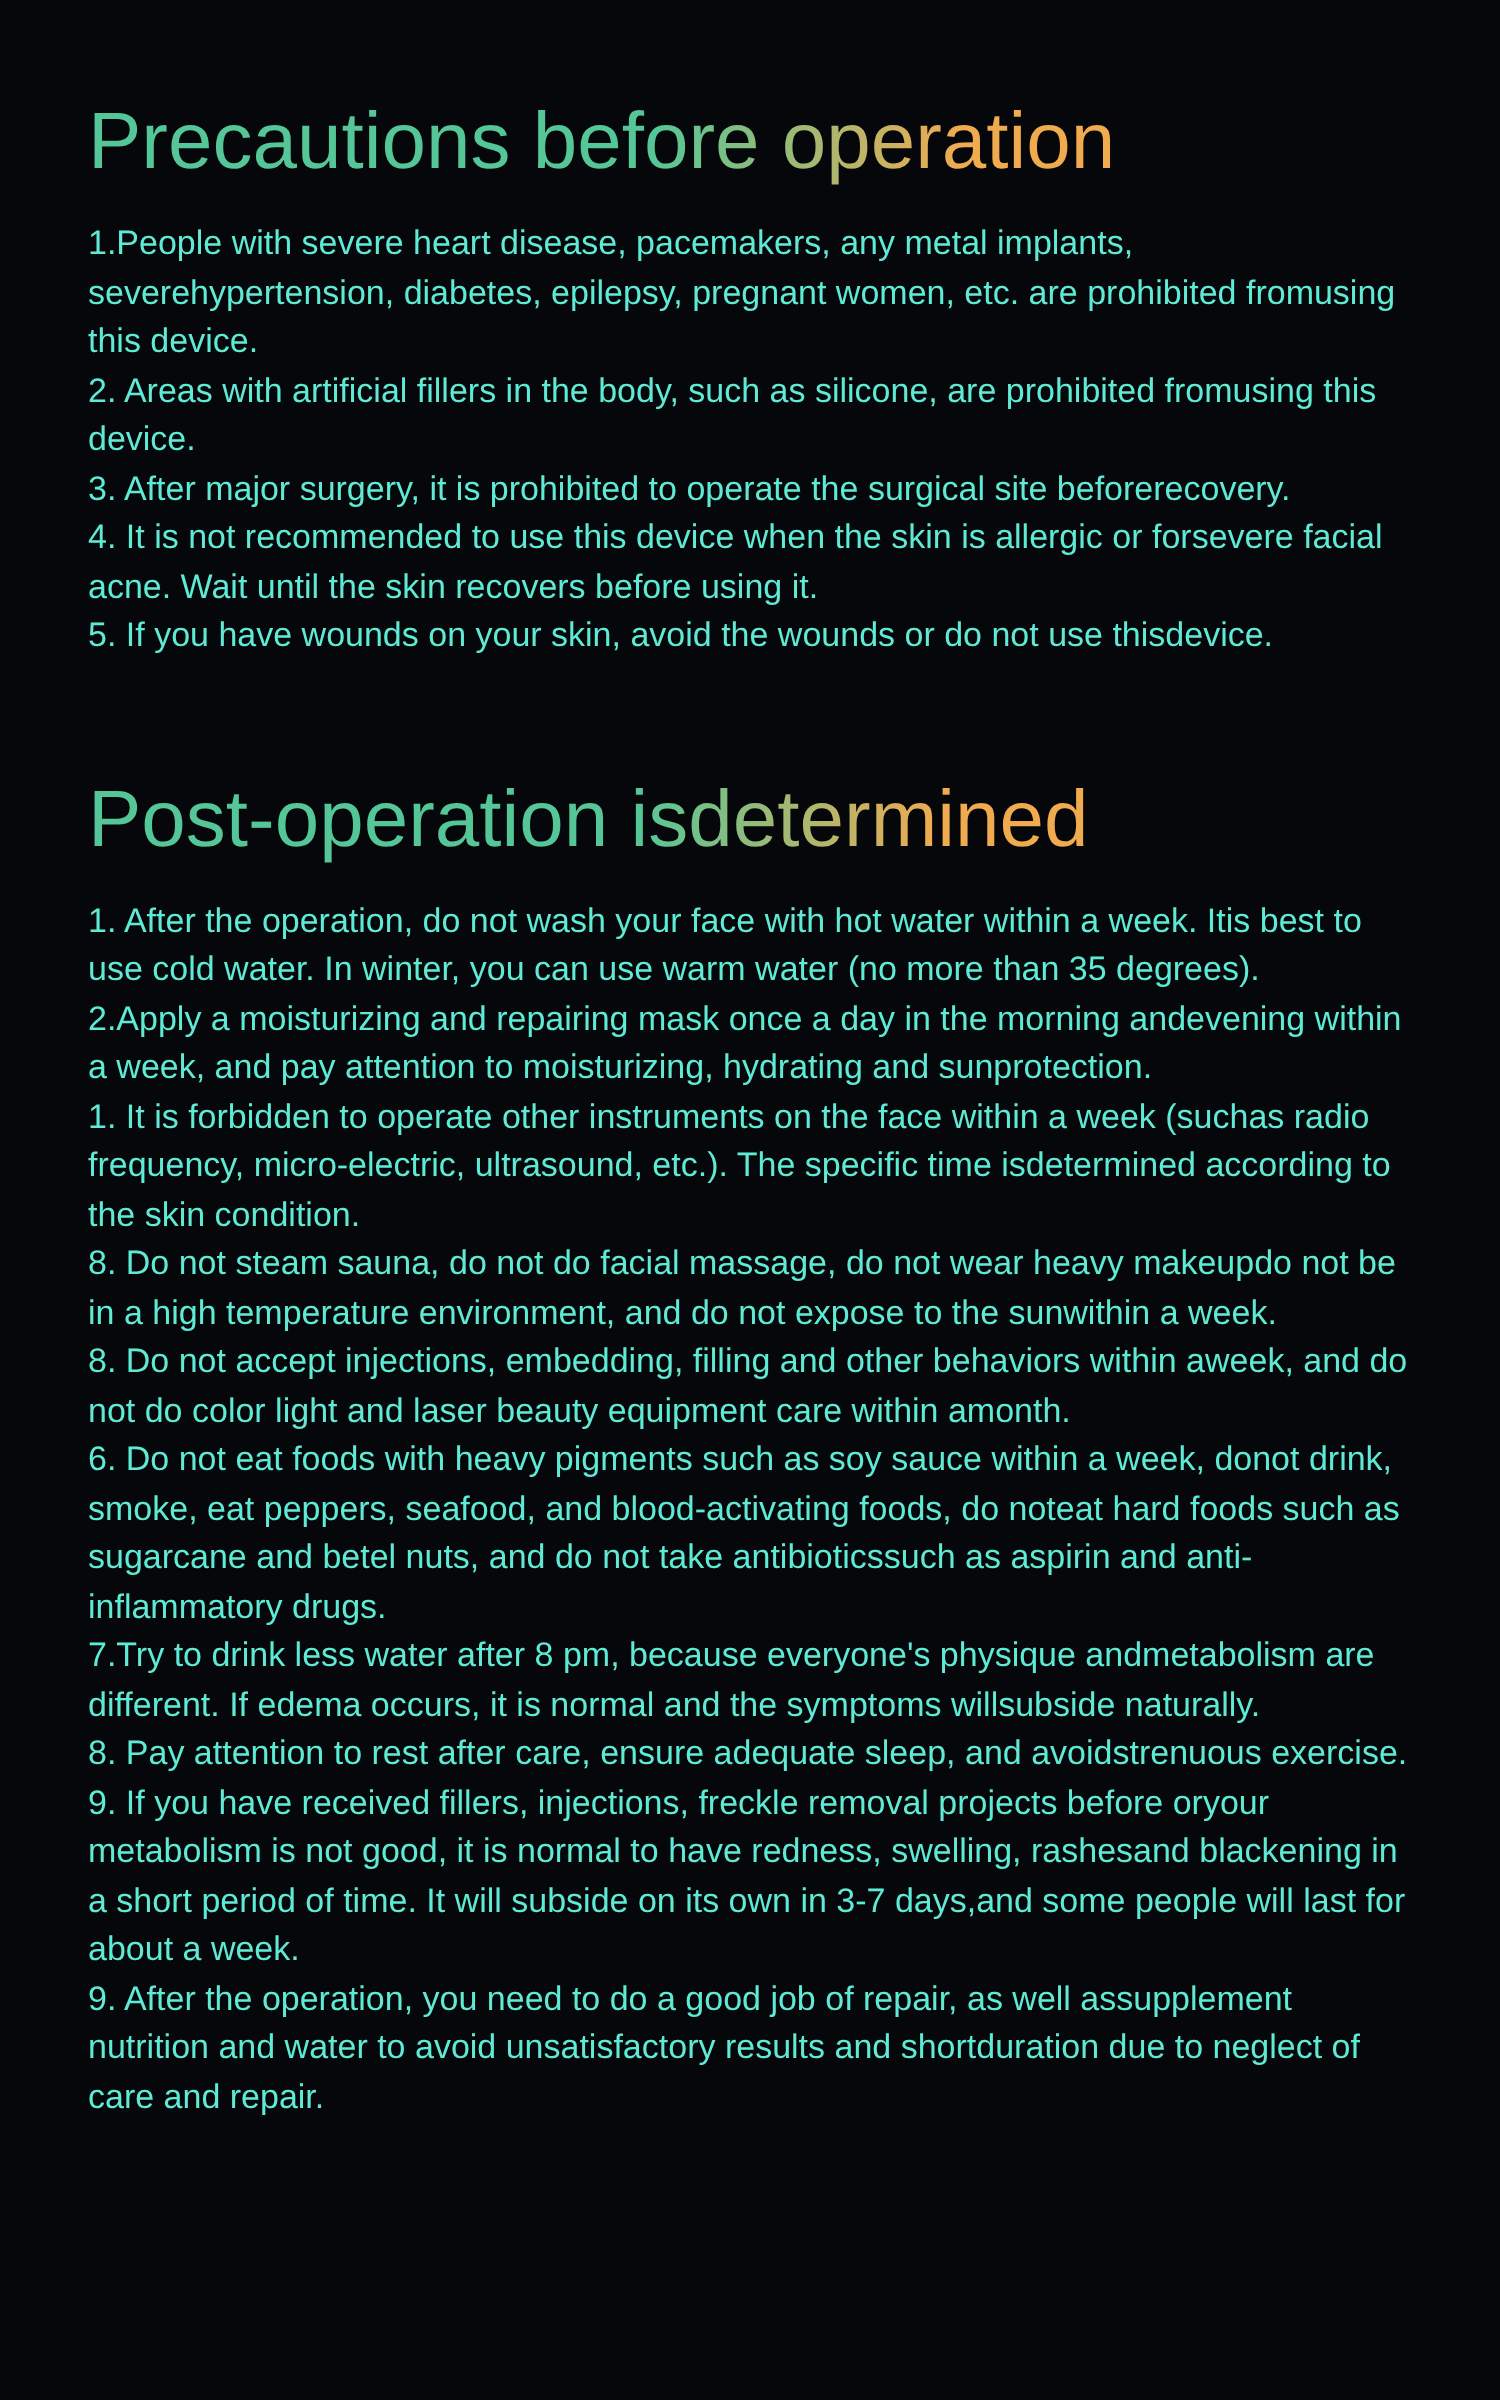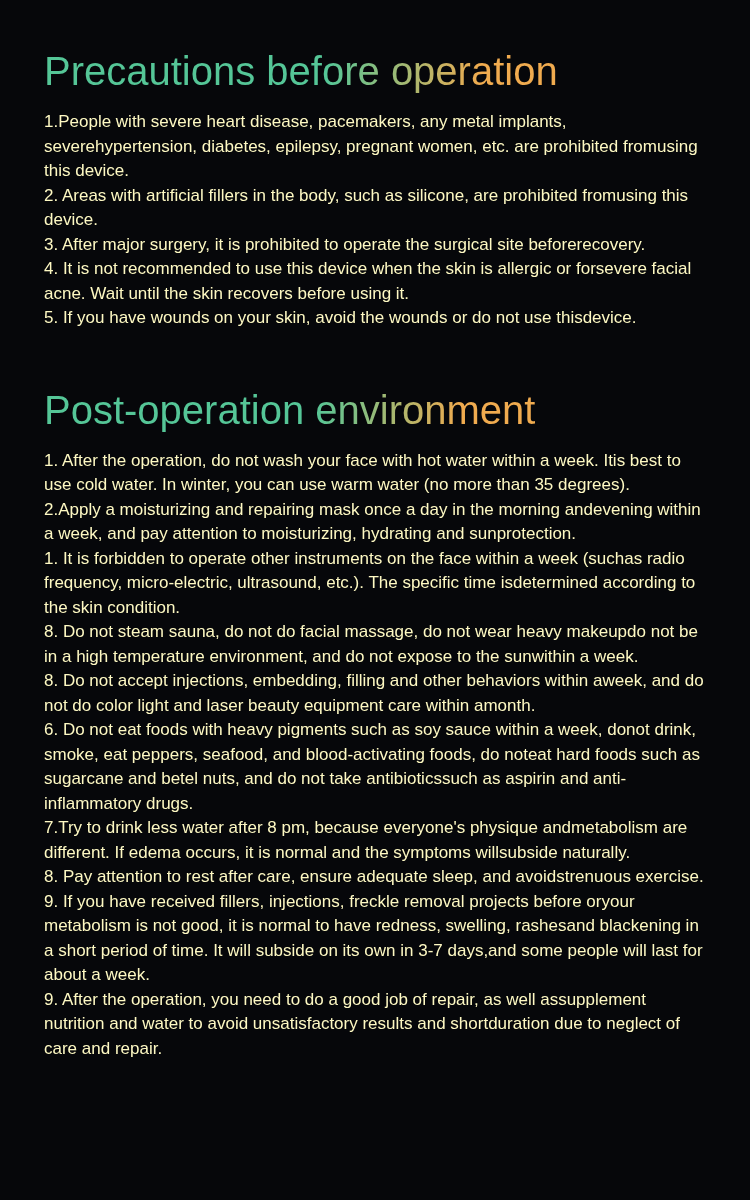--- a/index.html
+++ b/index.html
@@ -32,21 +32,21 @@
     color: transparent;
   }
   .section-body {
     max-width: 666px;
   }
   .section-body p {
     margin: 0;
     font-size: 17px;
     line-height: 24.5px;
     font-weight: 400;
-    color: #fef9c3;
+    color: #5eead4;
   }
   .section + .section {
     margin-top: 55px;
   }
 </style>
 </head>
 <body>
 
 <div class="page">
 
@@ -55,21 +55,21 @@
     <div class="section-body">
       <p>1.People with severe heart disease, pacemakers, any metal implants, severehypertension, diabetes, epilepsy, pregnant women, etc. are prohibited fromusing this device.</p>
       <p>2. Areas with artificial fillers in the body, such as silicone, are prohibited fromusing this device.</p>
       <p>3. After major surgery, it is prohibited to operate the surgical site beforerecovery.</p>
       <p>4. It is not recommended to use this device when the skin is allergic or forsevere facial acne. Wait until the skin recovers before using it.</p>
       <p>5. If you have wounds on your skin, avoid the wounds or do not use thisdevice.</p>
     </div>
   </div>
 
   <div class="section">
-    <h1 class="section-title">Post-operation environment</h1>
+    <h1 class="section-title">Post-operation isdetermined</h1>
     <div class="section-body">
       <p>1. After the operation, do not wash your face with hot water within a week. Itis best to use cold water. In winter, you can use warm water (no more than 35 degrees).</p>
       <p>2.Apply a moisturizing and repairing mask once a day in the morning andevening within a week, and pay attention to moisturizing, hydrating and sunprotection.</p>
       <p>1. It is forbidden to operate other instruments on the face within a week (suchas radio frequency, micro-electric, ultrasound, etc.). The specific time isdetermined according to the skin condition.</p>
       <p>8. Do not steam sauna, do not do facial massage, do not wear heavy makeupdo not be in a high temperature environment, and do not expose to the sunwithin a week.</p>
       <p>8. Do not accept injections, embedding, filling and other behaviors within aweek, and do not do color light and laser beauty equipment care within amonth.</p>
       <p>6. Do not eat foods with heavy pigments such as soy sauce within a week, donot drink, smoke, eat peppers, seafood, and blood-activating foods, do noteat hard foods such as sugarcane and betel nuts, and do not take antibioticssuch as aspirin and anti-inflammatory drugs.</p>
       <p>7.Try to drink less water after 8 pm, because everyone's physique andmetabolism are different. If edema occurs, it is normal and the symptoms willsubside naturally.</p>
       <p>8. Pay attention to rest after care, ensure adequate sleep, and avoidstrenuous exercise.</p>
       <p>9. If you have received fillers, injections, freckle removal projects before oryour metabolism is not good, it is normal to have redness, swelling, rashesand blackening in a short period of time. It will subside on its own in 3-7 days,and some people will last for about a week.</p>

